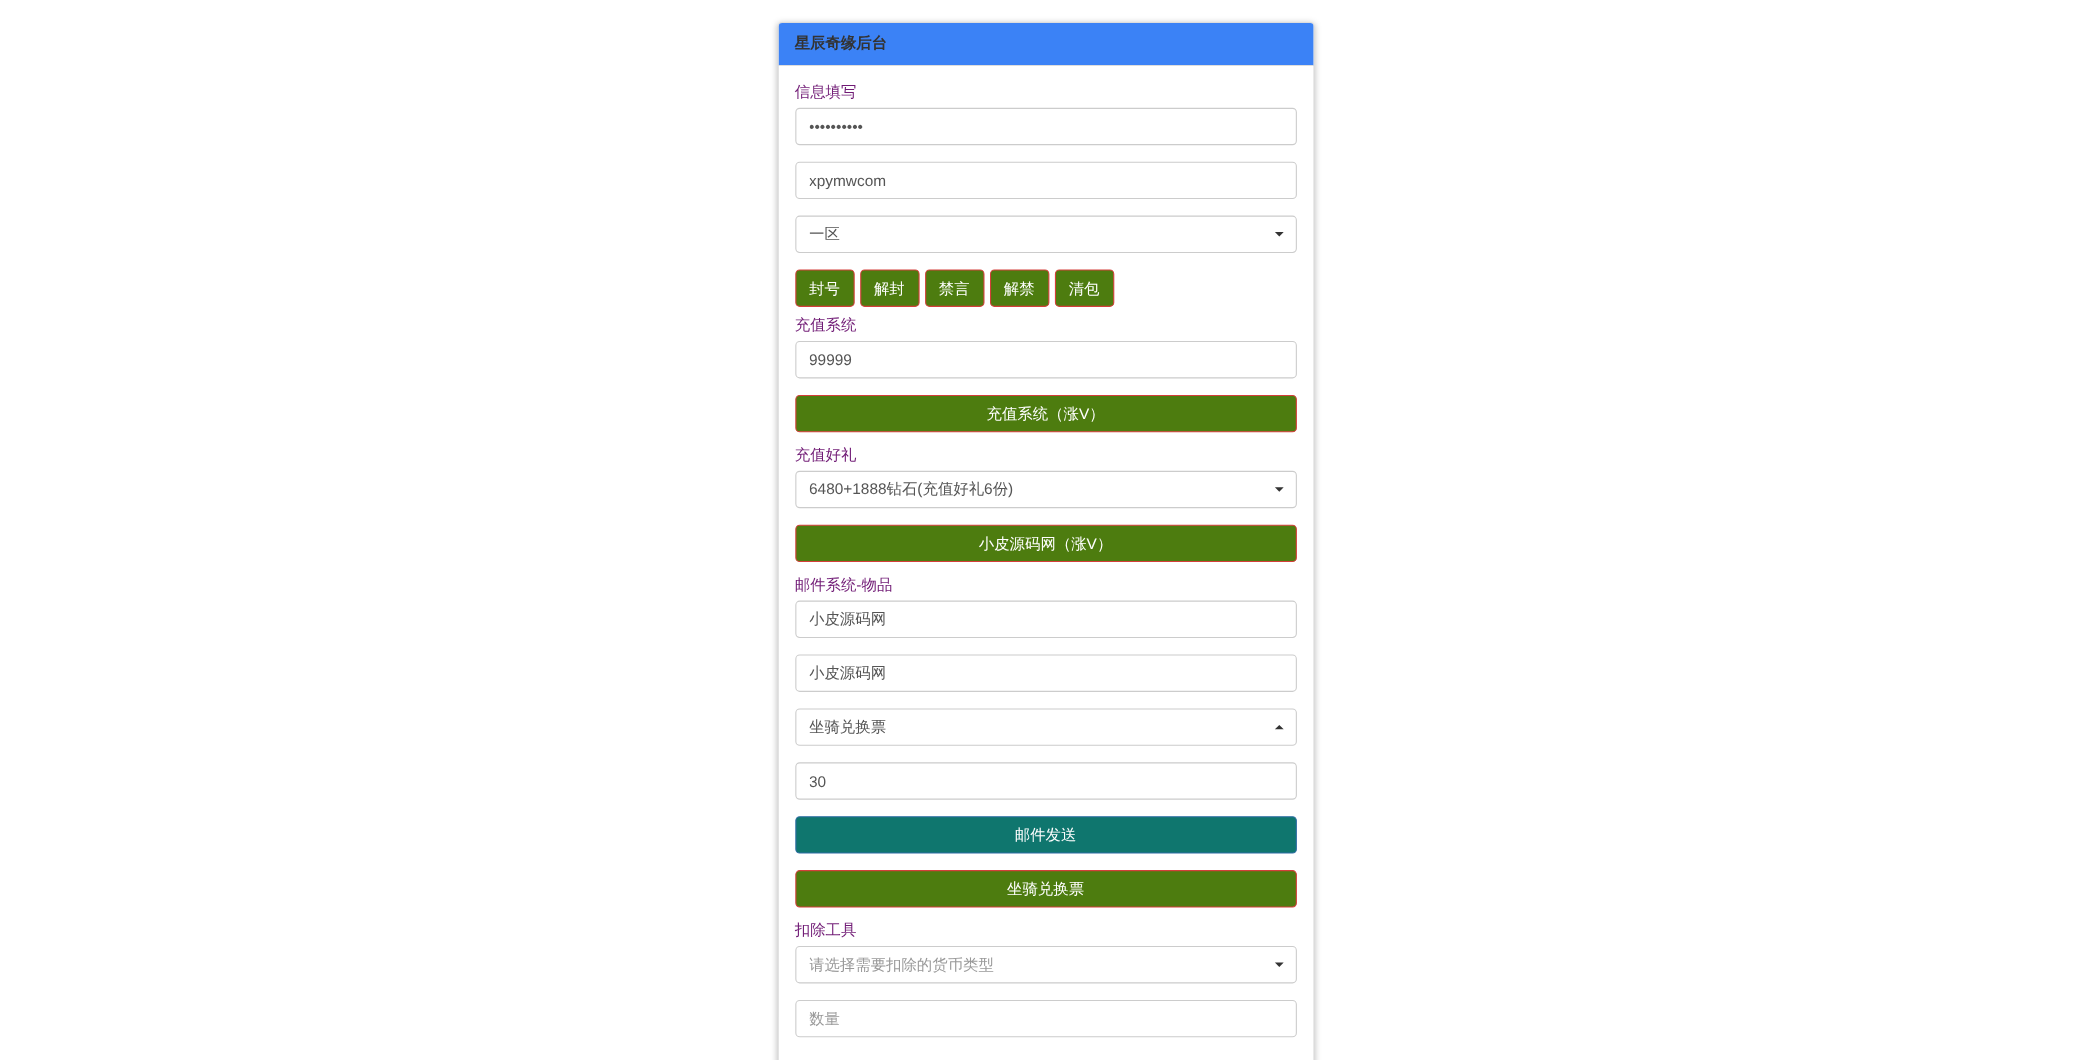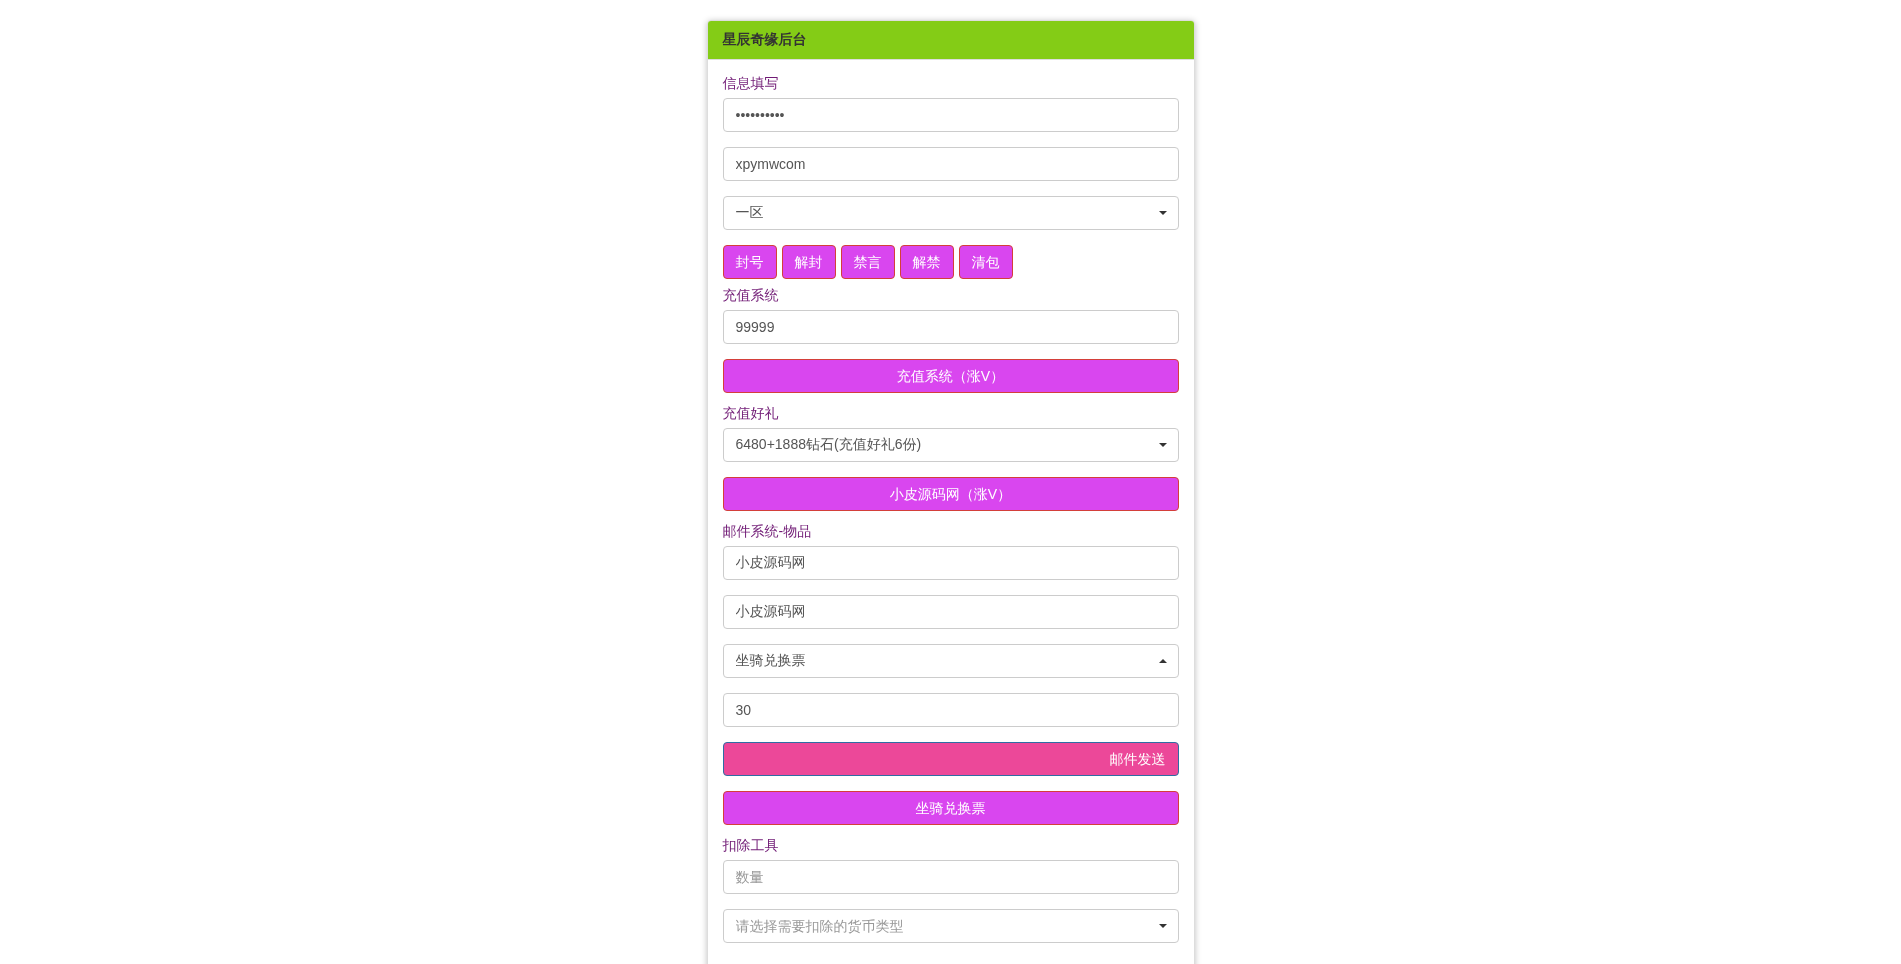--- a/index.html
+++ b/index.html
@@ -16,21 +16,21 @@
     .panel {
       width: 488px;
       margin: 20px auto 0;
       border: 1px solid #ddd;
       border-radius: 4px;
       box-shadow: 0 1px 6px rgba(0,0,0,0.25);
       background: #fff;
     }
     .panel-heading {
       padding: 10px 15px;
-      background: #84cc16;
+      background: #3b82f6;
       border-bottom: 1px solid #ddd;
       border-top-left-radius: 3px;
       border-top-right-radius: 3px;
       font-weight: bold;
       color: #333;
     }
     .panel-body {
       padding: 15px;
     }
     .form-group {
@@ -85,27 +85,26 @@
       line-height: 1.42857143;
       text-align: center;
       white-space: nowrap;
       vertical-align: middle;
       cursor: pointer;
       border: 1px solid transparent;
       border-radius: 4px;
       color: #fff;
     }
     .btn-danger {
-      background-color: #d946ef;
+      background-color: #4d7c0f;
       border-color: #d43f3a;
     }
     .btn-primary {
-      background-color: #ec4899;
+      background-color: #0f766e;
       border-color: #2e6da4;
-      text-align: right;
     }
     .btn-block {
       display: block;
       width: 100%;
     }
     .btn-row {
       display: flex;
       gap: 5px;
       flex-wrap: wrap;
       margin-bottom: 8px;
@@ -173,22 +172,22 @@
     <div class="form-group">
       <input type="text" class="form-control" value="30" style="">
     </div>
 
     <div class="form-group">
       <button class="btn btn-primary btn-block">邮件发送</button>
     </div>
     <button class="btn btn-danger btn-block">坐骑兑换票</button>
 
     <label class="form-label spacer-sm">扣除工具</label>
-    <div class="form-group">
-      <input type="text" class="form-control" placeholder="数量" style="">
-    </div>
     <div class="form-group select-wrap">
       <input type="text" class="form-control" readonly="" placeholder="请选择需要扣除的货币类型" style="">
       <span class="caret"></span>
+    </div>
+    <div class="form-group">
+      <input type="text" class="form-control" placeholder="数量" style="">
     </div>
 
   </div>
 </div>
 
 </body></html>

